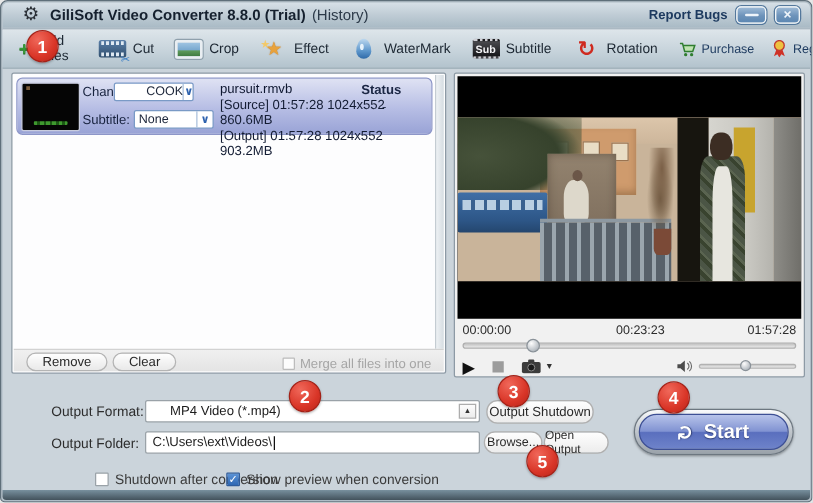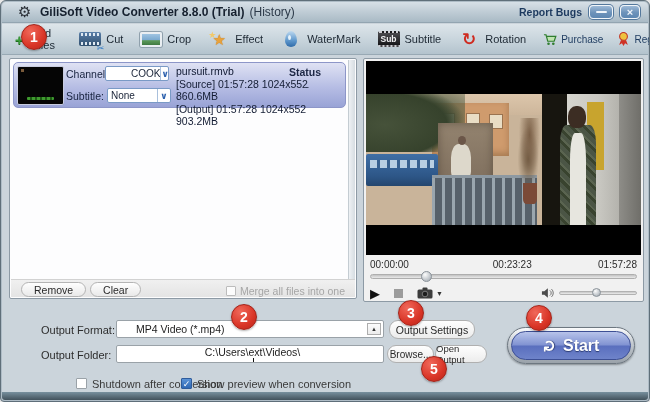--- a/index.html
+++ b/index.html
@@ -164,21 +164,21 @@
   
   .fieldlabel { position:absolute; font-size:11px; color:#2d2d2d; }
   .format-combo { position:absolute; left:115px; top:319px; width:268px; height:18px;
     background:#fff; border:1px solid #9aa2a8; border-radius:2px;
     display:flex; align-items:center; font-size:10.5px; color:#1c1c1c; padding-left:19px; }
   .format-combo .updrop { margin-left:auto; width:14px; height:12px; margin-right:2px;
     border:1px solid #adadad; background:linear-gradient(180deg,#fcfcfc,#ececec);
     display:flex; align-items:center; justify-content:center; font-size:6px; color:#333; }
   .folder-input { position:absolute; left:115px; top:344px; width:268px; height:18px;
     background:#fff; border:1px solid #9aa2a8; border-radius:2px;
-    display:flex; align-items:center; font-size:10.5px; color:#1c1c1c; padding-left:5px;flex-direction:column; }
+    display:flex; align-items:center; font-size:10.5px; color:#1c1c1c; padding-left:5px; }
   .caret { width:1px; height:11px; background:#111; margin-left:1px; }
   .btn { position:absolute; border:1px solid #b0b0b0; border-radius:9px;
     background:linear-gradient(180deg,#fefefe 0%,#ececec 100%);
     font-size:10.5px; color:#2a2a2a; display:flex; align-items:center; justify-content:center; }
   .btn-settings { left:388px; top:319px; width:86px; height:19px; }
   .btn-browse { left:386px; top:344px; width:47px; height:18px; font-size:10px; }
   .btn-open { left:434px; top:344px; width:52px; height:18px; font-size:9.5px; }
   .start-outer { position:absolute; left:506px; top:326px; width:128px; height:37px;
     border-radius:19px; border:1px solid #6d7780;
     background:linear-gradient(180deg,#fafbfc 0%,#c3c9cf 45%,#9aa2aa 100%);
@@ -290,21 +290,21 @@
   </div>
 
   <div class="file-panel">
     <div class="list-scrollbar"></div>
     <div class="file-row">
       <div class="thumb">
         <div class="dot"></div>
           <div class="subline"></div>
       </div>
       <div class="row-label" style="left:52px; top:5px;">Channel:</div>
-      <div class="combo" style="left:91px; top:3px;padding-left:25px;">
+      <div class="combo" style="left:77px; top:3px;padding-left:25px;">
         <span>COOK</span>
         <span class="chev">∨</span>
       </div>
       <div class="row-label" style="left:52px; top:27px;">Subtitle:</div>
       <div class="combo" style="left:93px; top:25px;">
         <span>None</span>
         <span class="chev">∨</span>
       </div>
       <div class="file-info">
         <div class="file-name">pursuit.rmvb</div>
@@ -385,21 +385,21 @@
         </div>
       </div>
     </div>
   </div>
 
   <div class="fieldlabel" style="left:40px; top:323px;">Output Format:</div>
   <div class="format-combo">
     <span>MP4 Video (*.mp4)</span>
     <span class="updrop">▲</span>
   </div>
-  <div class="btn btn-settings">Output Settings</div>
+  <div class="btn btn-settings">Output Shutdown</div>
 
   <div class="fieldlabel" style="left:40px; top:348px;">Output Folder:</div>
   <div class="folder-input">
     <span>C:\Users\ext\Videos\</span>
     <span class="caret"></span>
   </div>
   <div class="btn btn-browse">Browse...</div>
   <div class="btn btn-open">Open Output</div>
 
   <div class="start-outer">

